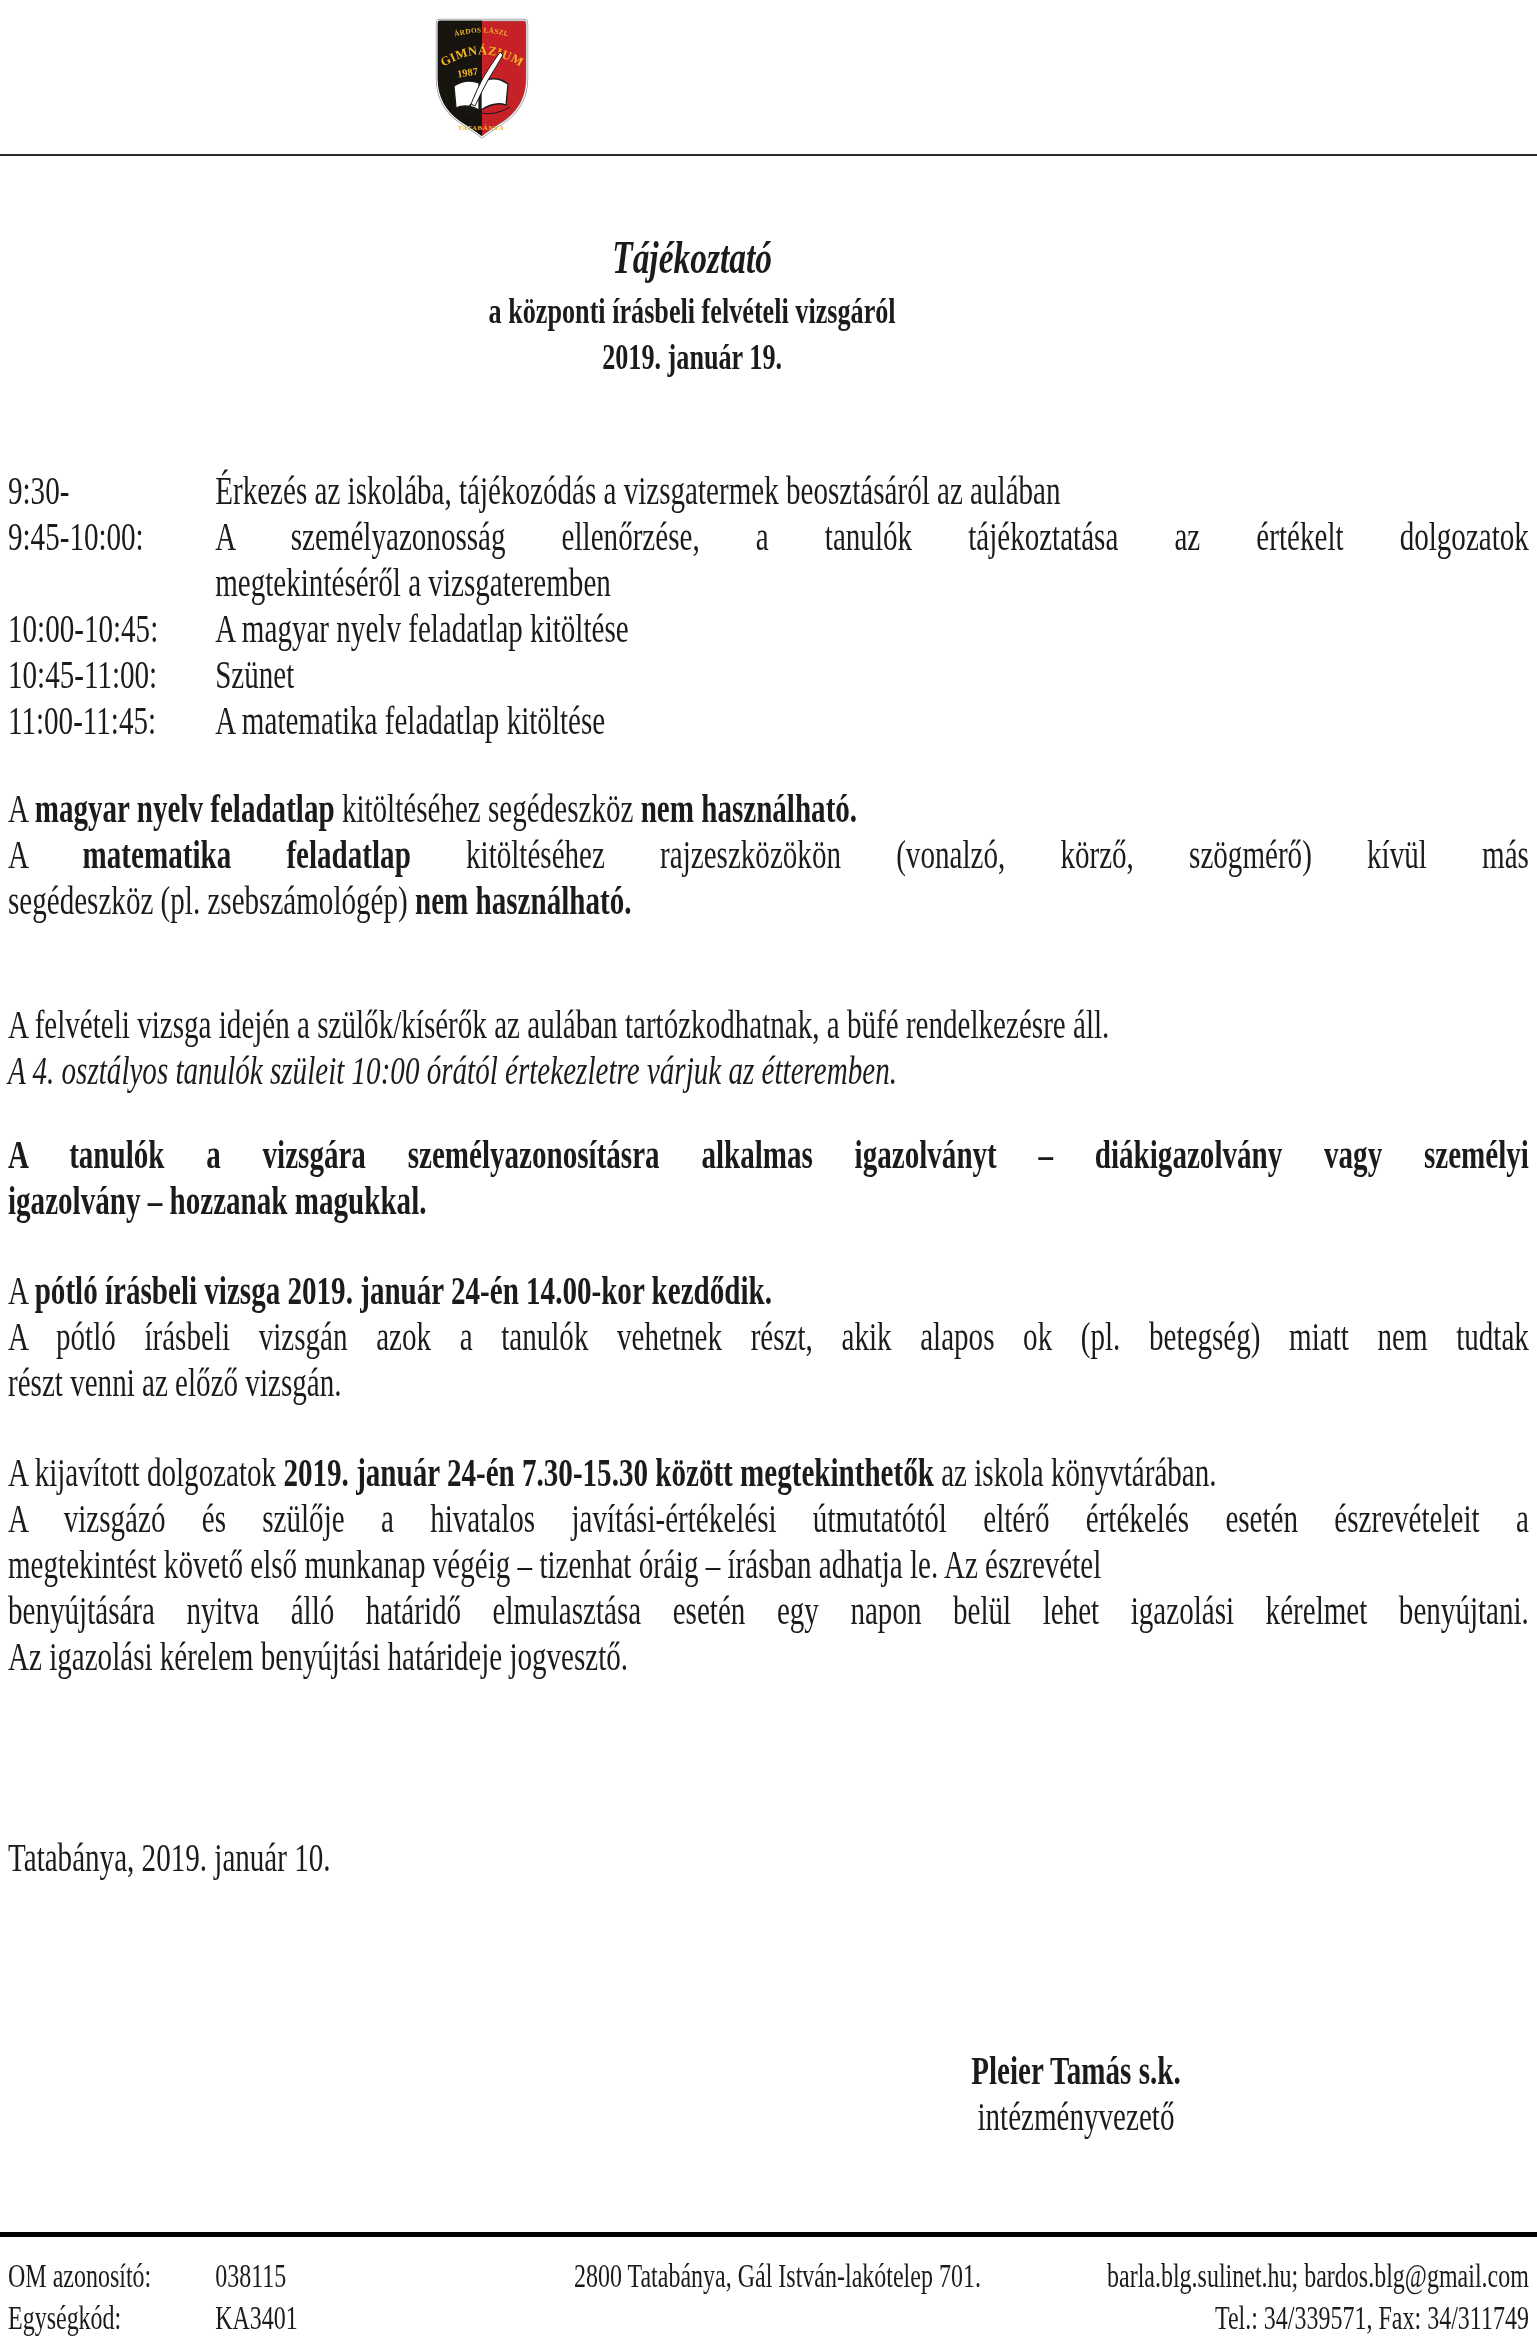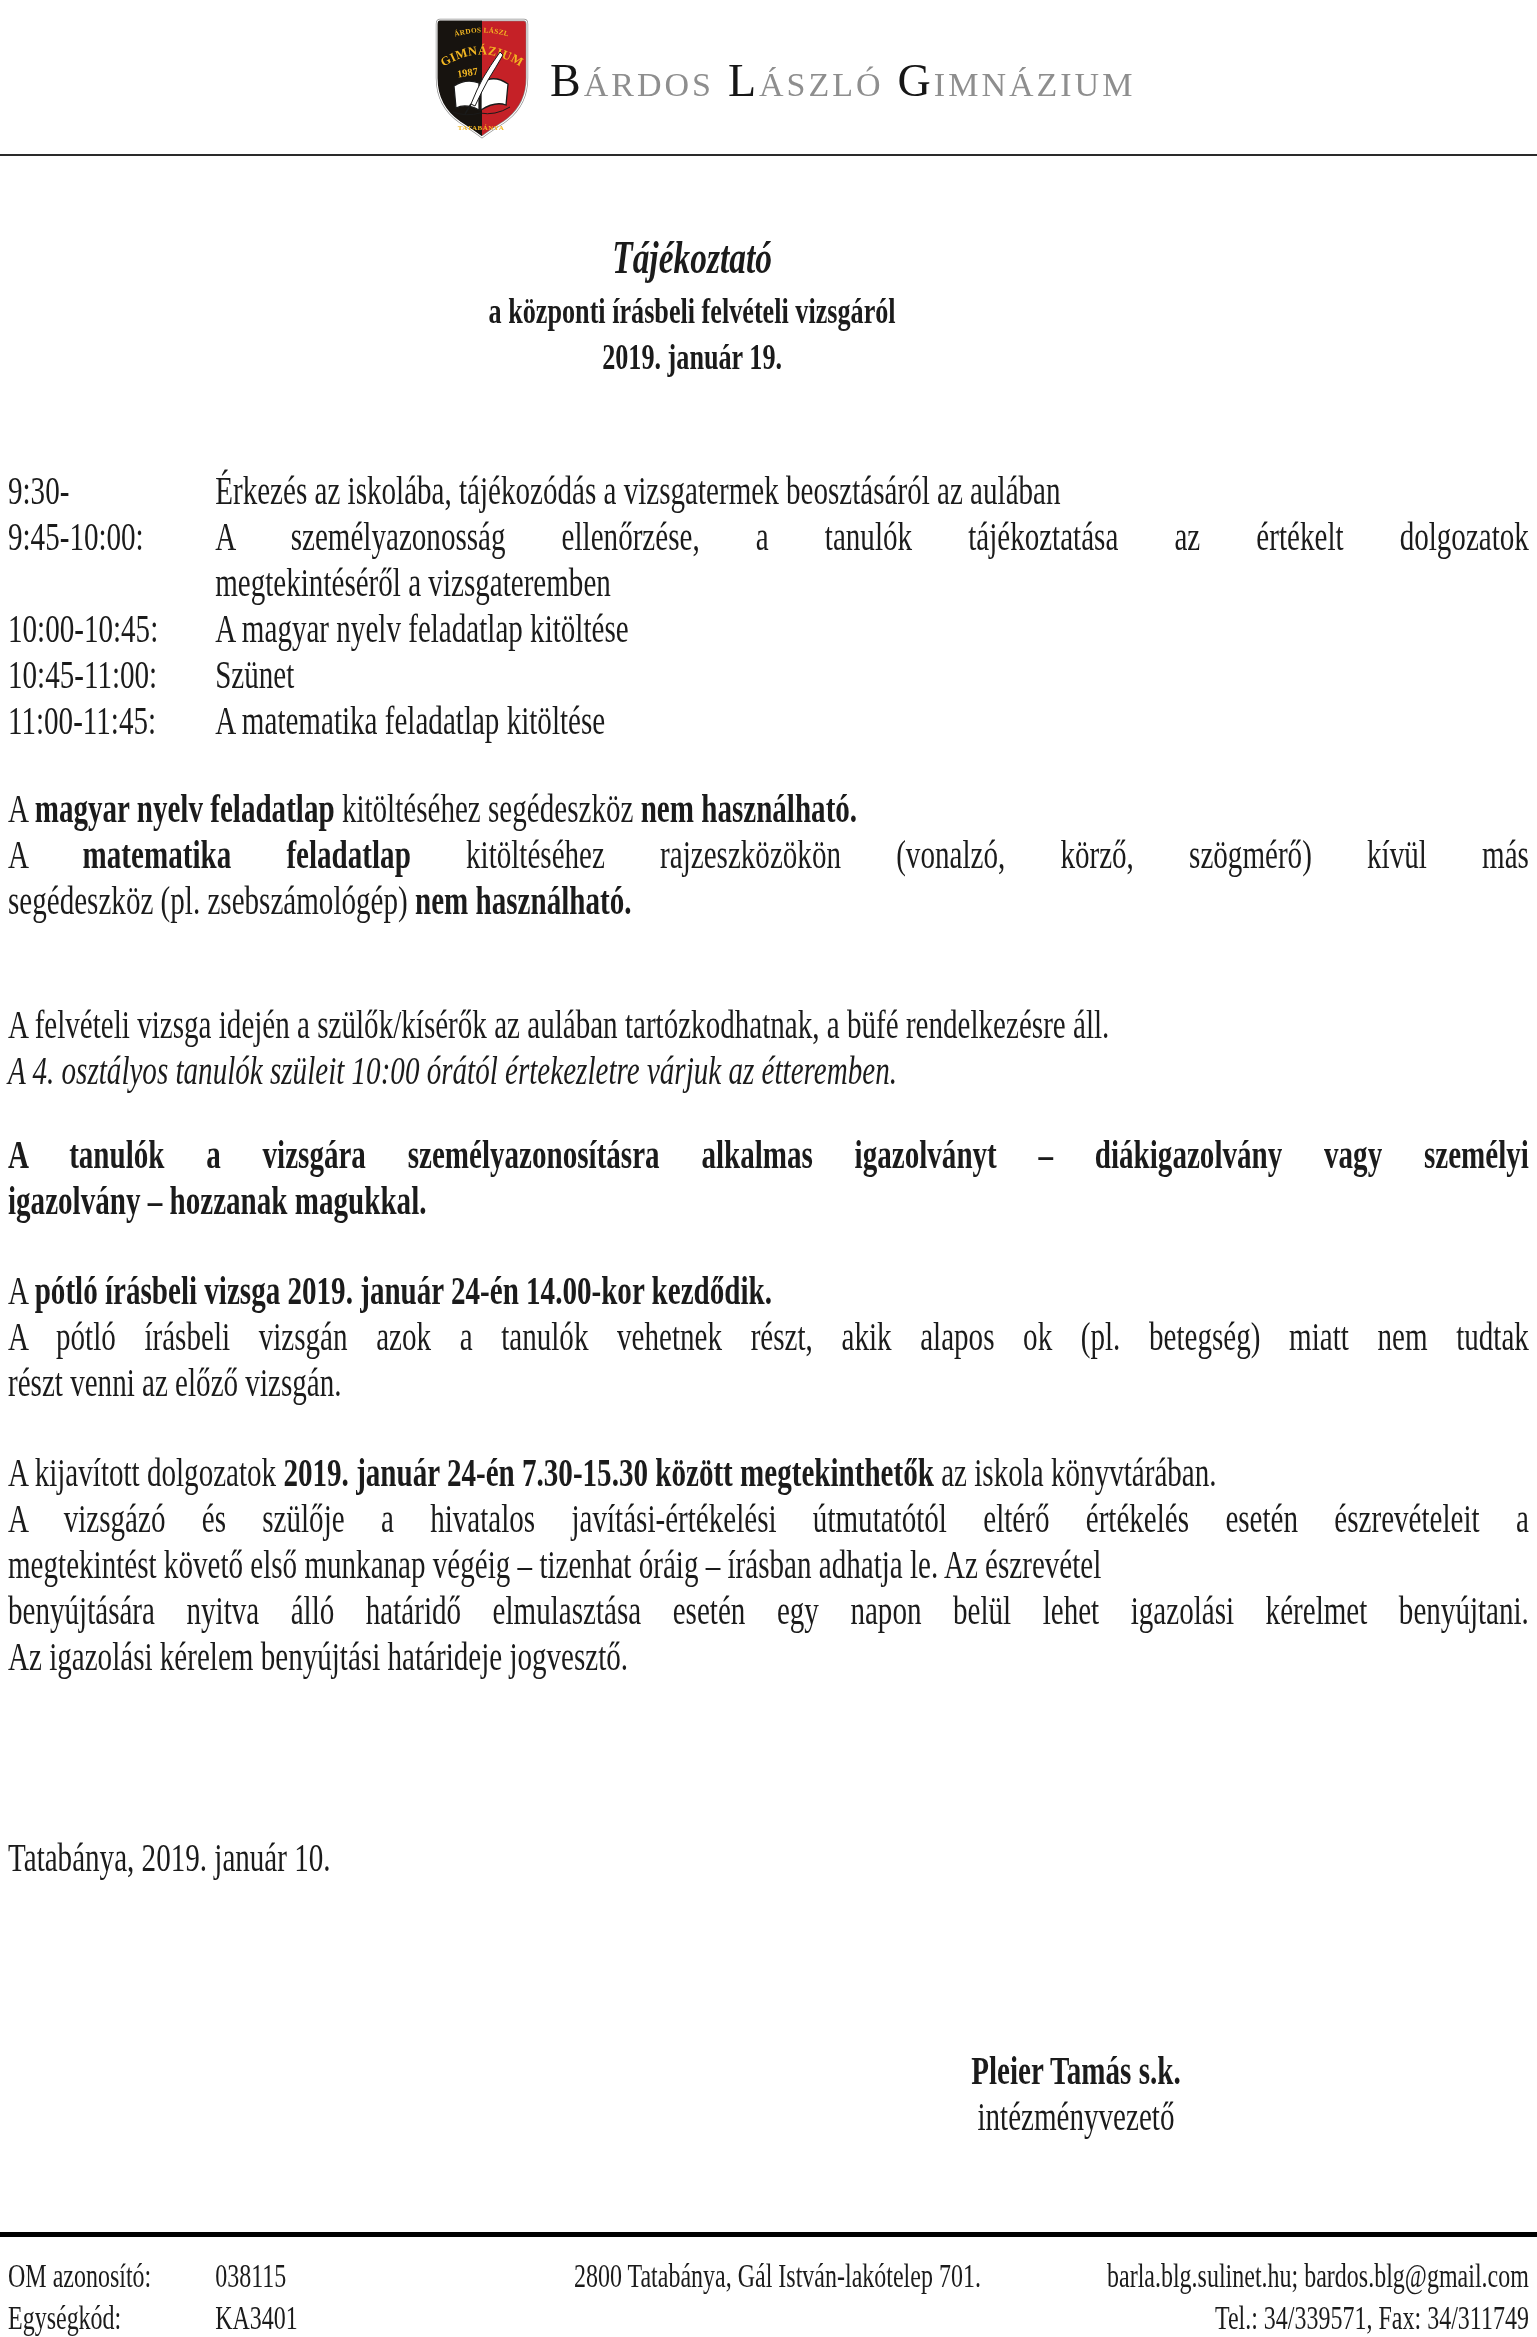--- a/index.html
+++ b/index.html
@@ -72,23 +72,20 @@
     </text>
     <text x="36" y="60" transform="rotate(-9 36 60)" font-family="Liberation Serif, serif" font-weight="bold" font-size="10.5" fill="#f3b722" text-anchor="middle">1987</text>
     <path d="M22,70 Q34,62 47,67 L47,94 Q34,87 24,92 Z" fill="#ffffff" stroke="#1a1a1a" stroke-width="1.3"></path>
     <path d="M76,68 Q62,58 49,67 L49,94 Q63,85 74,89 Z" fill="#ffffff" stroke="#1a1a1a" stroke-width="1.3"></path>
     <path d="M21,96 Q35,101 48,97 Q63,100 78,91" fill="none" stroke="#1a1a1a" stroke-width="1"></path>
     <path d="M68,36 Q58,50 51,62 Q45,73 39,88 L43,90 Q50,75 56,64 Q64,51 71,39 Z" fill="#ffffff" stroke="#1a1a1a" stroke-width="1"></path>
     <path d="M39,88 L33,98" fill="none" stroke="#1a1a1a" stroke-width="1.5"></path>
     <text x="49" y="114" font-family="Liberation Serif, serif" font-weight="bold" font-size="7" fill="#f3b722" text-anchor="middle" letter-spacing="0.5">TATABÁNYA</text>
   </svg>
 
-  <div class="school-name">
-    <span class="name-word"><span class="name-cap">B</span><span class="name-rest">ÁRDOS</span></span><span class="name-word"><span class="name-cap">L</span><span class="name-rest">ÁSZLÓ</span></span><span class="name-word"><span class="name-cap">G</span><span class="name-rest">IMNÁZIUM</span></span>
-  </div>
 
   <div class="header-rule"></div>
 
   <div class="content">
 
     <div class="title-block">
       <div class="doc-title">Tájékoztató</div>
       <div class="doc-subtitle">a központi írásbeli felvételi vizsgáról</div>
       <div class="doc-date">2019. január 19.</div>
     </div>

